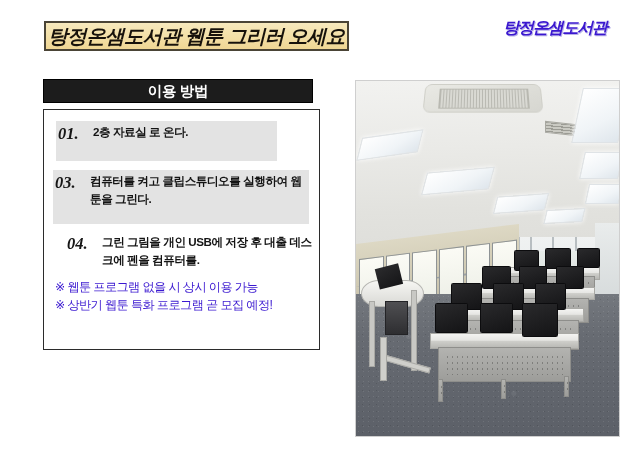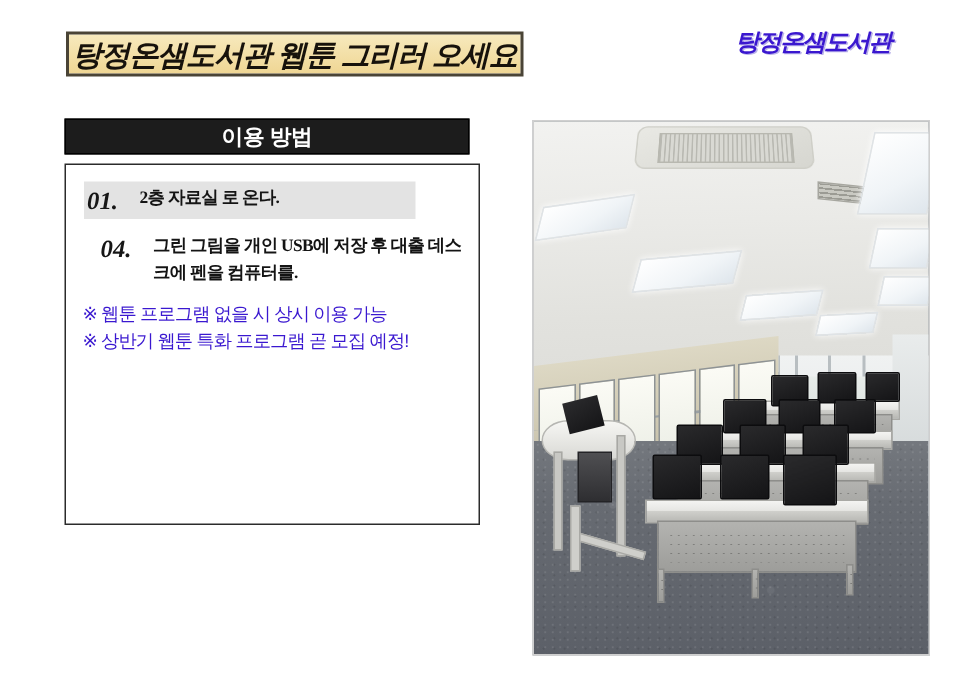--- a/index.html
+++ b/index.html
@@ -38,21 +38,21 @@
     font-family: "Liberation Serif", "DejaVu Serif", serif;
     font-weight: bold;
     font-style: italic;
     font-size: 19.5px;
     letter-spacing: -0.6px;
     color: #17120b;
     white-space: nowrap;
   }
   #library-logo {
     position: absolute;
-    left: 471px; top: 18px;
+    left: 484px; top: 18px;
     width: 142px;
     text-align: center;
     font-family: "Liberation Sans", "DejaVu Sans", sans-serif;
     font-weight: bold;
     font-style: italic;
     font-size: 16px;
     letter-spacing: -1.2px;
     color: #3a17cf;
     text-shadow: 1px 1px 0 #b9b2e8, -0.5px -0.5px 0 #ffffff;
     white-space: nowrap;
@@ -105,25 +105,24 @@
     line-height: 1.25;
     padding-top: 1px;
   }
   .step-text {
     font-size: 11.6px;
     font-weight: bold;
     line-height: 1.55;
     letter-spacing: -0.45px;
     color: #141414;
     margin-left: 3px;
-    font-family: Liberation Serif, serif;
   }
   .step.highlight {
     background: #e3e3e3;
-    padding: 2px 4px 1px 2px;
+    padding: 2px 4px 16px 2px;
   }
   #step-1 { margin-top: 2px; margin-left: 5px; width: 215px; }
   #step-2 { margin-left: 2px; margin-top: 11px; }
   #step-3 { margin-left: 2px; width: 250px; margin-top: 3px; }
   #step-4 { margin-left: 16px; margin-top: 9px; }
 
   #notes {
     margin-top: 6px;
     padding-left: 4px;
   }
@@ -305,20 +304,24 @@
   </div>
 
   <div id="steps-box">
 
     <div class="step highlight" id="step-1">
       <span class="step-num">01.</span>
       <span class="step-text">2층 자료실 로 온다.</span>
     </div>
 
 
+    <div class="step highlight" id="step-3">
+      <span class="step-num">03.</span>
+      <span class="step-text">컴퓨터를 켜고 클립스튜디오를 실행하여 웹툰을 그린다.</span>
+    </div>
 
     <div class="step" id="step-4">
       <span class="step-num">04.</span>
       <span class="step-text">그린 그림을 개인 USB에 저장 후 대출 데스크에 펜을 컴퓨터를.</span>
     </div>
 
     <div id="notes">
       <div class="note-line">※ 웹툰 프로그램 없을 시 상시 이용 가능</div>
       <div class="note-line">※ 상반기 웹툰 특화 프로그램 곧 모집 예정!</div>
     </div>

